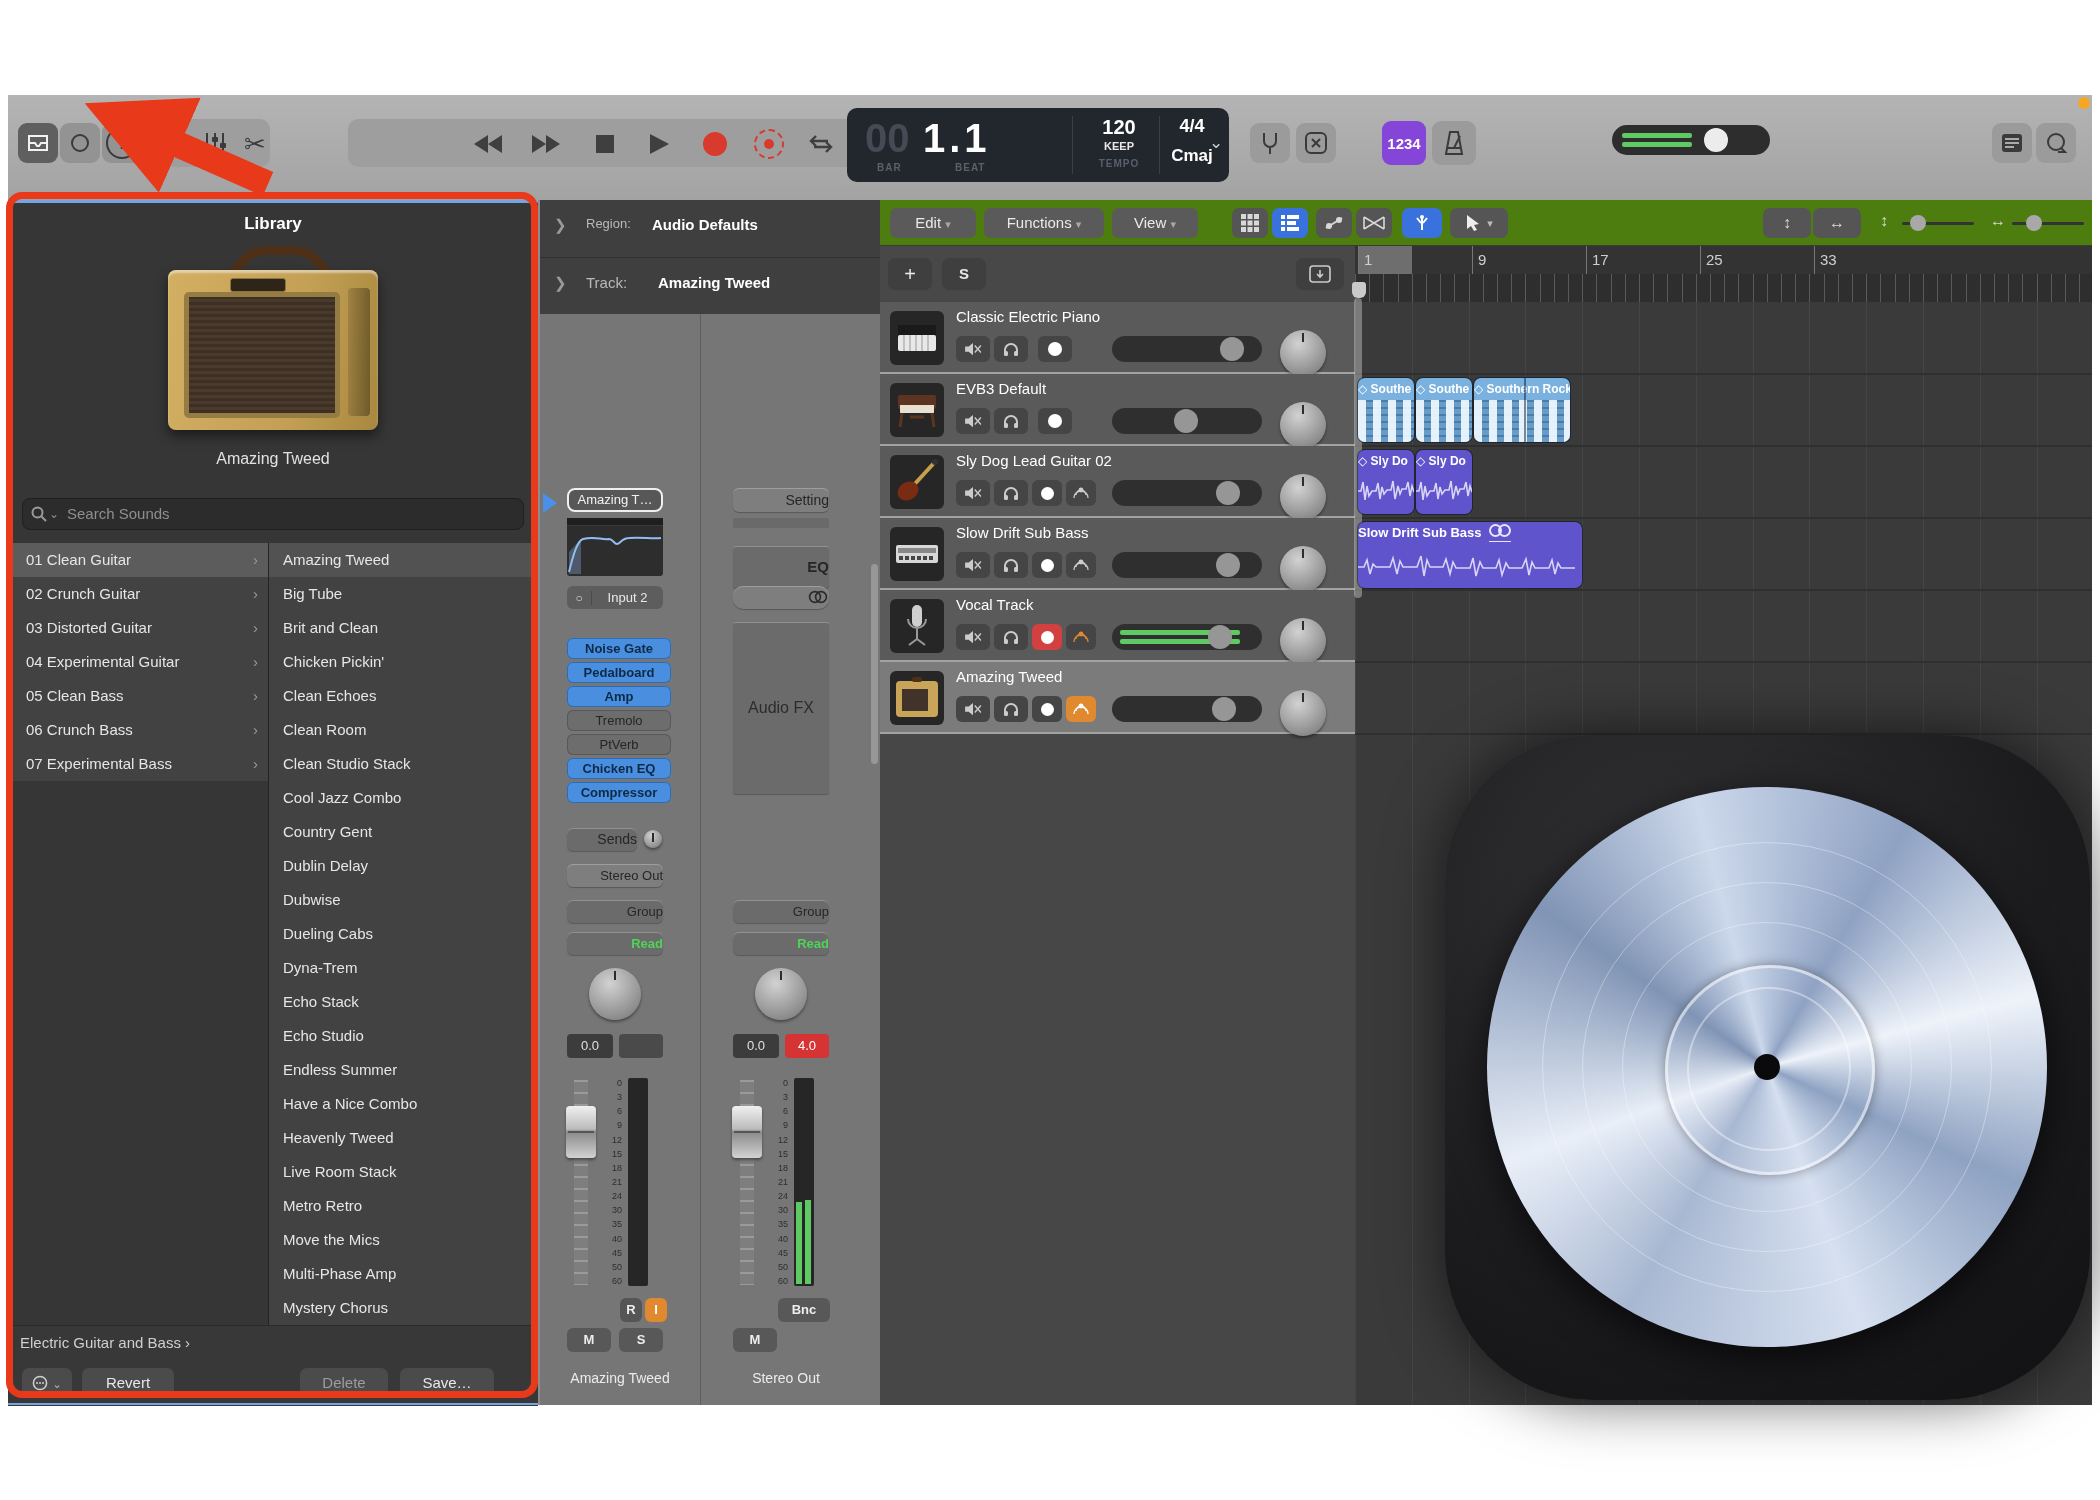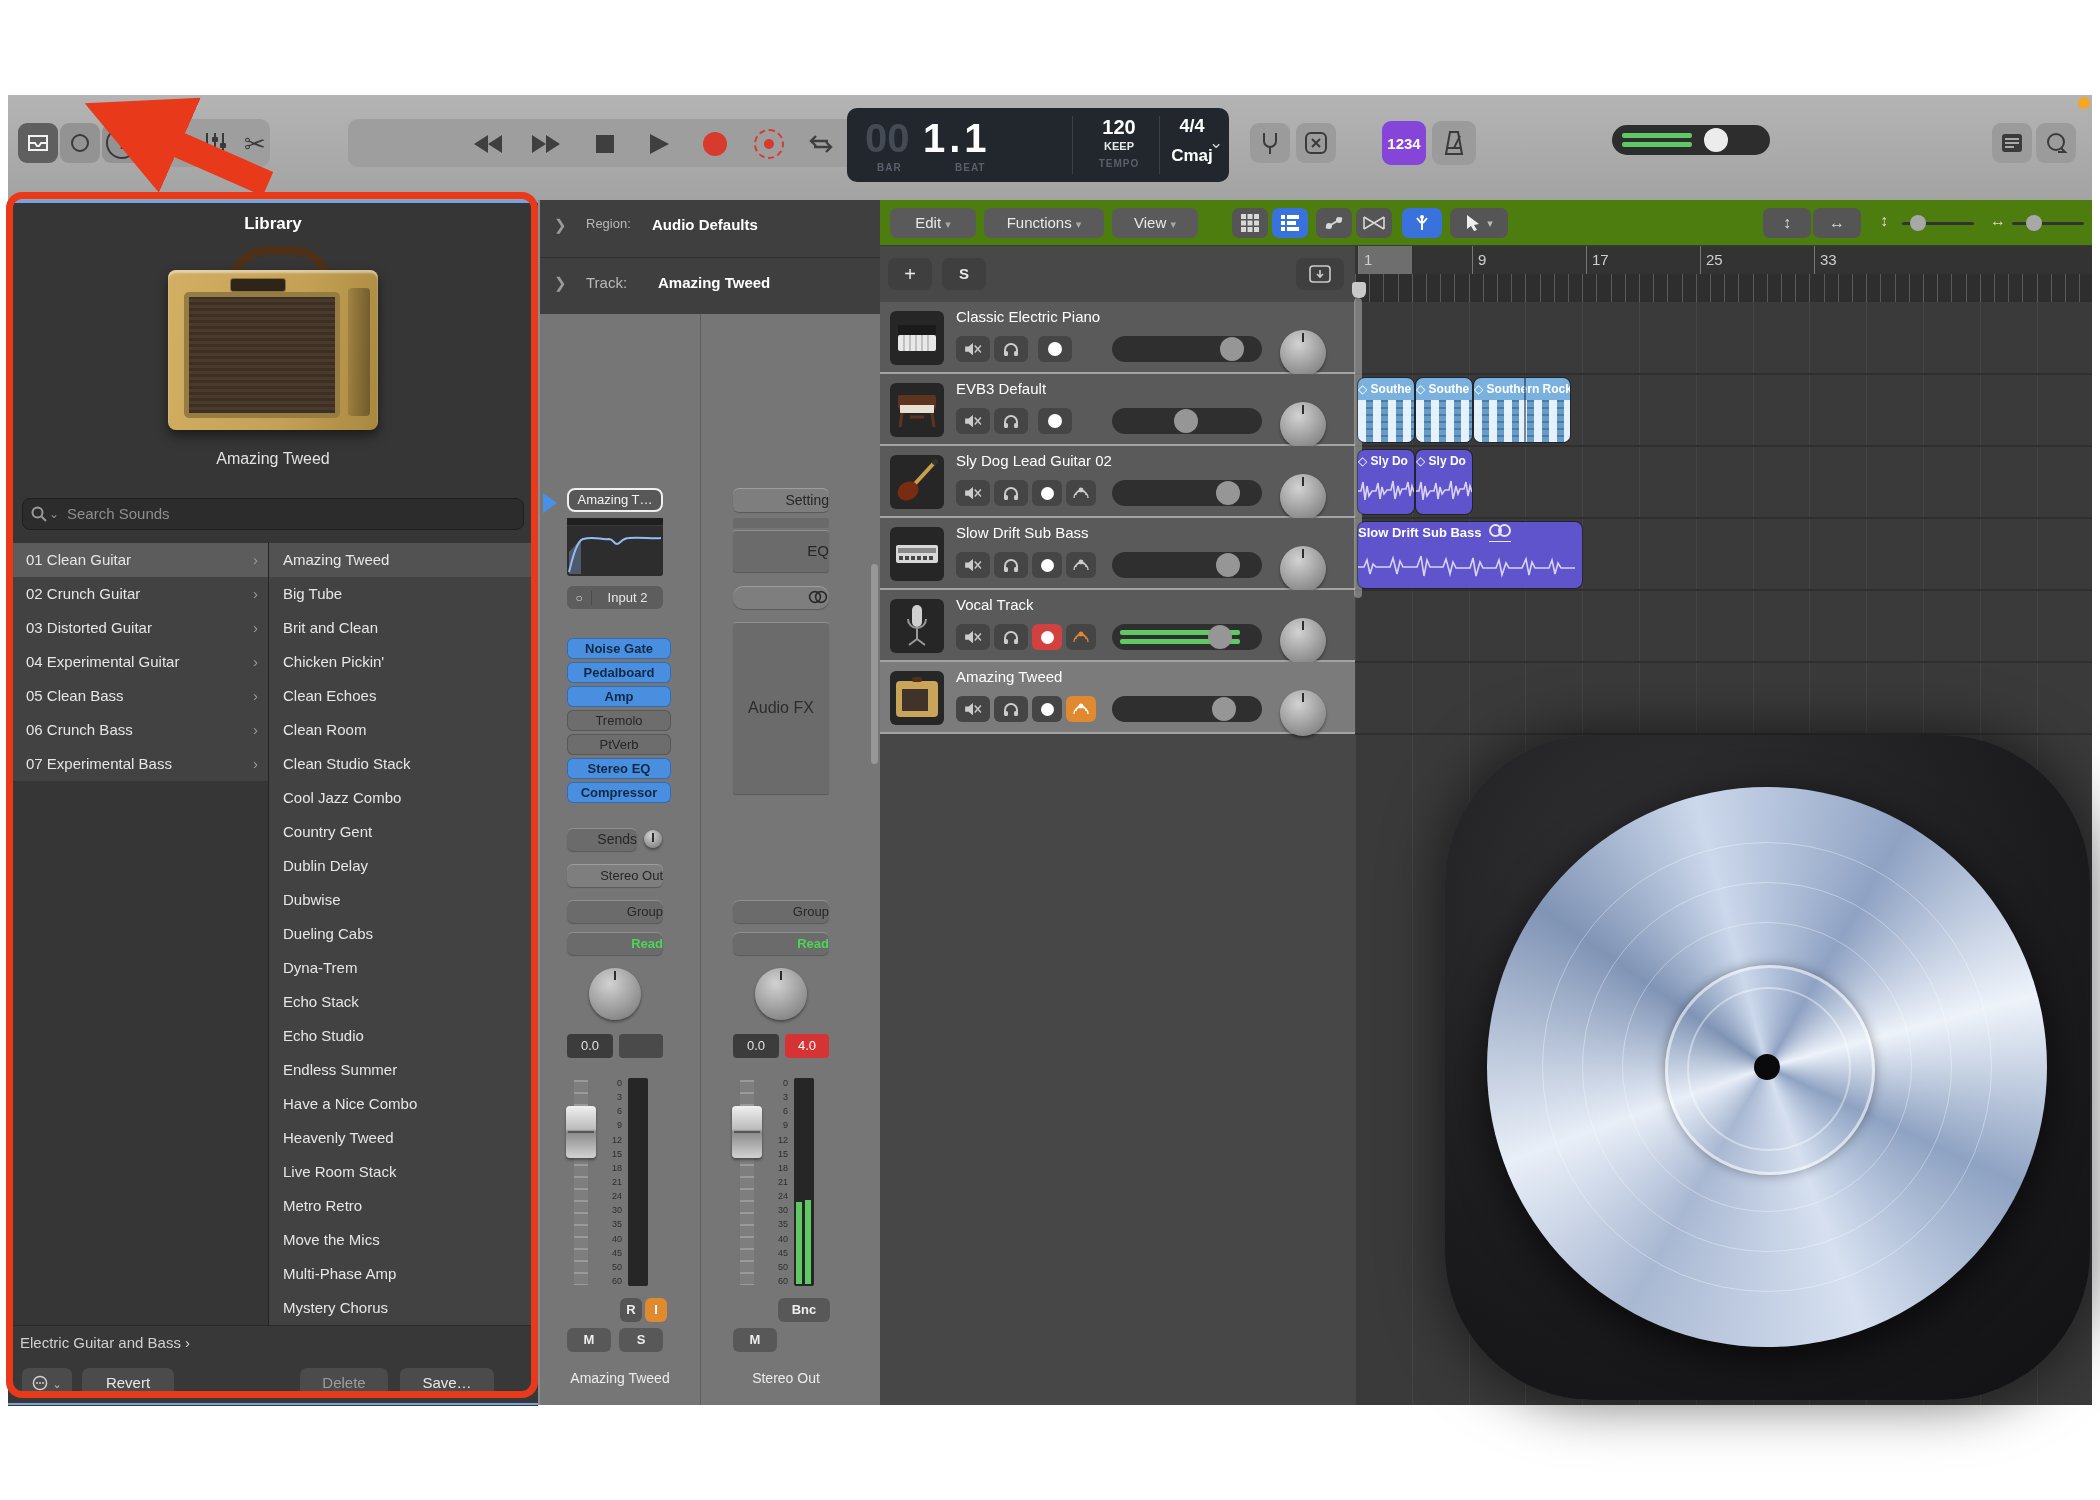--- a/index.html
+++ b/index.html
@@ -318,21 +318,21 @@
       </div>
       <div class="a" style="left:27px;top:272px;width:96px;height:23px;background:#5d5d5d;border-radius:6px;display:flex;align-items:center">
         <span style="width:24px;text-align:center;color:#ddd;border-right:1px solid #4a4a4a;font-size:12px">○</span>
         <span style="flex:1;text-align:center;color:#e8e8e8;font-size:13px">Input 2</span>
       </div>
       <div class="slot on" style="left:27px;top:324px"><span>Noise Gate</span></div>
       <div class="slot on" style="left:27px;top:348px"><span>Pedalboard</span></div>
       <div class="slot on" style="left:27px;top:372px"><span>Amp</span></div>
       <div class="slot off" style="left:27px;top:396px"><span>Tremolo</span></div>
       <div class="slot off" style="left:27px;top:420px"><span>PtVerb</span></div>
-      <div class="slot on" style="left:27px;top:444px"><span>Stereo EQ</span></div>
+      <div class="slot on" style="left:27px;top:444px"><span>Chicken EQ</span></div>
       <div class="slot on" style="left:27px;top:468px"><span>Compressor</span></div>
 
       <div class="gbtn" style="left:27px;top:514px;width:70px;height:23px;line-height:23px;font-size:14px"><span>Sends</span></div>
       <div class="knob" style="left:104px;top:516px;width:18px;height:18px"></div>
       <div class="gbtn" style="left:27px;top:550px;width:96px;height:23px;line-height:23px;background:#7e7e7e"><span>Stereo Out</span></div>
       <div class="gbtn" style="left:27px;top:586px;width:96px;height:23px;line-height:23px"><span>Group</span></div>
       <div class="gbtn" style="left:27px;top:618px;width:96px;height:23px;line-height:23px;color:#4fd457;font-weight:bold"><span>Read</span></div>
       <div class="knob" style="left:49px;top:654px;width:52px;height:52px"></div>
       <div class="valbox" style="left:27px;top:720px;width:46px"><span>0.0</span></div>
       <div class="valbox" style="left:79px;top:720px;width:44px;background:#4a4a4a"></div>
@@ -358,21 +358,21 @@
       </div>
       <div class="meter" style="left:88px;top:764px;height:208px"></div>
       <div class="smbtn" style="left:80px;top:984px;width:22px;background:#555"><span>R</span></div>
       <div class="smbtn" style="left:105px;top:984px;width:22px;background:#e0892e;color:#fff"><span>I</span></div>
       <div class="smbtn" style="left:27px;top:1014px;width:44px"><span>M</span></div>
       <div class="smbtn" style="left:79px;top:1014px;width:44px"><span>S</span></div>
       <div class="a" style="left:0;top:1056px;width:160px;text-align:center;font-size:14px;color:#ececec">Amazing Tweed</div>
 
       <div class="gbtn" style="left:193px;top:174px;width:96px;height:24px;line-height:24px;background:#7e7e7e;font-size:14px"><span>Setting</span></div>
       <div class="a" style="left:193px;top:204px;width:96px;height:10px;background:#6a6a6a;border-radius:2px"></div>
-      <div class="gbtn" style="left:193px;top:216px;width:96px;height:42px;line-height:42px;font-size:15px;font-weight:normal;border-radius:3px"><span>EQ</span></div>
+      <div class="gbtn" style="left:193px;top:232px;width:96px;height:42px;line-height:42px;font-size:15px;font-weight:bold;border-radius:3px"><span>EQ</span></div>
       <div class="gbtn" style="left:193px;top:272px;width:96px;height:23px;background:#7e7e7e;border-radius:10px">
         <svg width="22" height="14" viewBox="0 0 22 14" style="margin-top:4px">
             <circle cx="8" cy="7" r="5.4" fill="none" stroke="#2a2a2a" stroke-width="1.6"></circle>
             <circle cx="14" cy="7" r="5.4" fill="none" stroke="#2a2a2a" stroke-width="1.6"></circle>
           </svg>
       </div>
       <div class="gbtn" style="left:193px;top:308px;width:96px;height:172px;font-size:16px;color:#2c2c2c;display:flex;align-items:center;justify-content:center;border-radius:3px">
           <span>Audio FX</span>
         </div>
       <div class="gbtn" style="left:193px;top:586px;width:96px;height:23px;line-height:23px"><span>Group</span></div>

